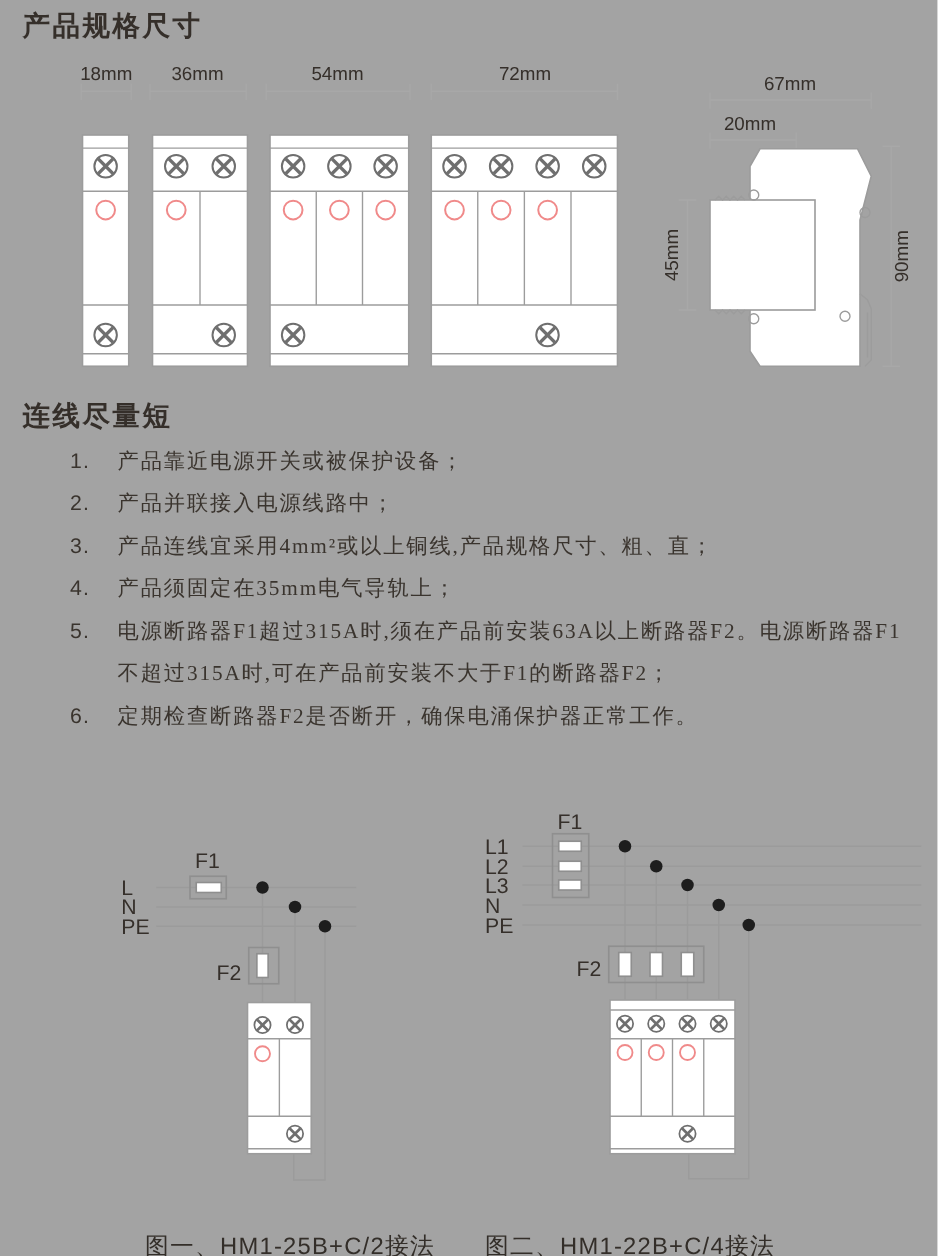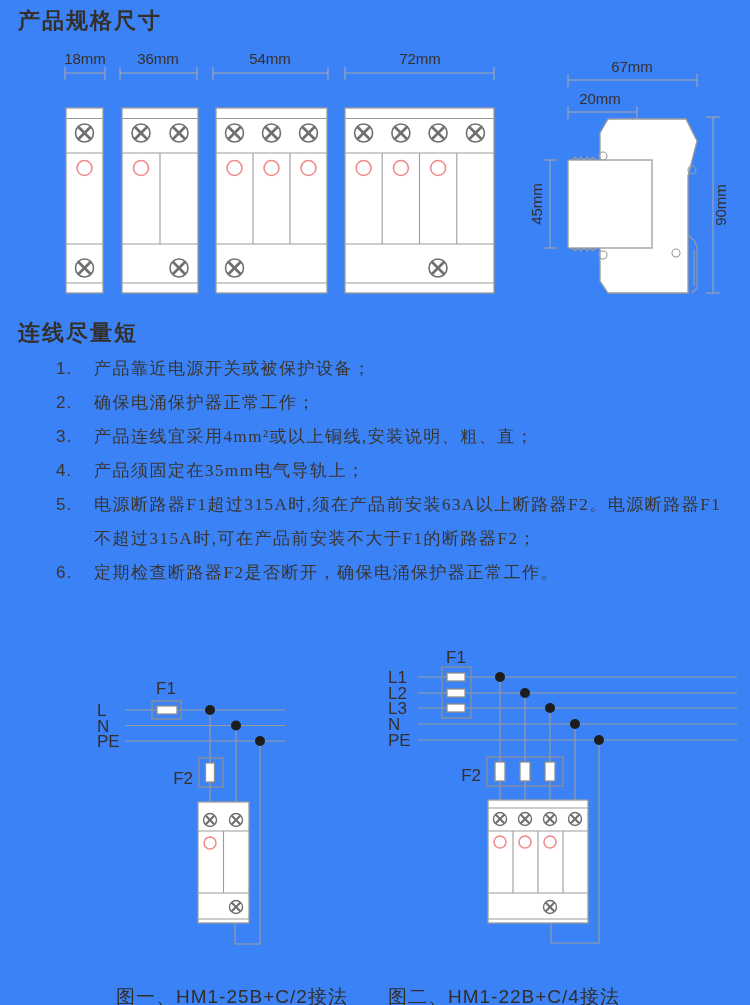--- a/index.html
+++ b/index.html
@@ -1,17 +1,17 @@
 <!DOCTYPE html>
 <html><head>
 <meta charset="utf-8">
 <style>
   html,body{margin:0;padding:0;background:#fff;}
   #page{
-    position:relative;width:750px;height:1005px;background:#3b82f6;
+    position:relative;width:750px;height:1005px;background:#a3a3a3;
     font-family:"Liberation Sans",sans-serif;color:#352f2a;overflow:hidden;
   }
   .heading{
     position:absolute;left:18px;margin:0;
     font-size:22px;font-weight:bold;letter-spacing:2px;color:#352f2a;
   }
   #spec-svg{position:absolute;left:0;top:45px;}
   #fig1-svg{position:absolute;left:85px;top:645px;}
   #fig2-svg{position:absolute;left:375px;top:645px;}
   
@@ -194,25 +194,25 @@
 
   <h2 class="heading" style="top:318px">连线尽量短</h2>
 
   <ol id="install-list">
     <li>
         <span class="num">1.</span>
         <span class="txt">产品靠近电源开关或被保护设备；</span>
       </li>
     <li>
         <span class="num">2.</span>
-        <span class="txt">确保电涌保护器正常工作；</span>
+        <span class="txt">产品并联接入电源线路中；</span>
       </li>
     <li>
         <span class="num">3.</span>
-        <span class="txt">产品连线宜采用4mm²或以上铜线,安装说明、粗、直；</span>
+        <span class="txt">产品连线宜采用4mm²或以上铜线,产品规格尺寸、粗、直；</span>
       </li>
     <li>
         <span class="num">4.</span>
         <span class="txt">产品须固定在35mm电气导轨上；</span>
       </li>
     <li>
         <span class="num">5.</span>
         <span class="txt">电源断路器F1超过315A时,须在产品前安装63A以上断路器F2。电源断路器F1不超过315A时,可在产品前安装不大于F1的断路器F2；</span>
       </li>
     <li>

